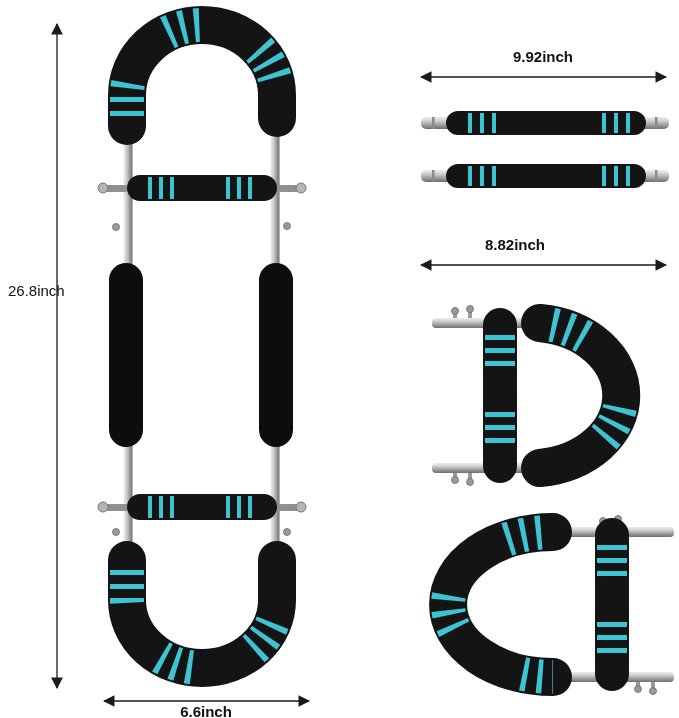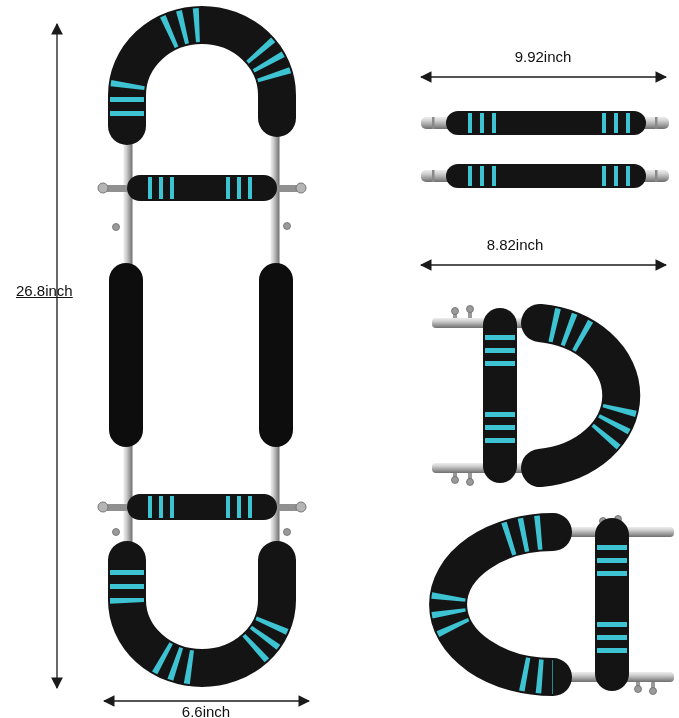--- a/index.html
+++ b/index.html
@@ -4,21 +4,21 @@
 <style>
   html,body{margin:0;padding:0;background:#ffffff;}
   #figure{
     position:relative;width:679px;height:718px;background:#ffffff;
     font-family:"Liberation Sans",sans-serif;overflow:hidden;
   }
   #art{position:absolute;left:0;top:0;}
   .dim-label{
     position:absolute;font-size:15px;color:#111;white-space:nowrap;
   }
-  .dim-label.centered{text-align:center;width:100px;}
+  .dim-label.centered{text-align:center;width:100px;font-weight:bold;}
 </style>
 </head>
 <body>
 
 <div id="figure">
 
   <svg id="art" width="679" height="718" viewBox="0 0 679 718">
     <defs>
       <marker id="arr" viewBox="0 0 10 10" refX="9" refY="5" markerWidth="9" markerHeight="9" orient="auto-start-reverse">
         <path d="M0,0 L10,5 L0,10 z" fill="#1a1a1a"></path>
@@ -136,21 +136,21 @@
       </g>
       <rect x="548" y="527" width="126" height="10" rx="4" fill="url(#chV)"></rect>
       <rect x="548" y="672" width="126" height="10" rx="4" fill="url(#chV)"></rect>
       <path d="M 553 532 A 105 72.5 0 0 0 553 677" fill="none" stroke="#141414" stroke-width="38" stroke-linecap="round"></path>
       <path d="M 553 532 A 105 72.5 0 0 0 553 677" fill="none" stroke="#3ec3d3" stroke-width="34" stroke-linecap="butt" stroke-dasharray="0 12 5 10 5 10 5 72"></path>
       <path d="M 612 535 L 612 674" fill="none" stroke="#141414" stroke-width="34" stroke-linecap="round"></path>
       <path d="M 612 535 L 612 674" fill="none" stroke="#3ec3d3" stroke-width="30" stroke-linecap="butt" stroke-dasharray="0 10 5 8 5 8 5 36"></path>
     </g>
   </svg>
 
-  <div class="dim-label" style="left:16px;top:282px;text-decoration:underline;">26.8inch</div>
+  <div class="dim-label" style="left:8px;top:282px;">26.8inch</div>
 
   <div class="dim-label centered" style="left:156px;top:703px;">6.6inch</div>
 
   <div class="dim-label centered" style="left:493px;top:48px;">9.92inch</div>
 
   <div class="dim-label centered" style="left:465px;top:236px;">8.82inch</div>
 
 </div>
 
 </body></html>

